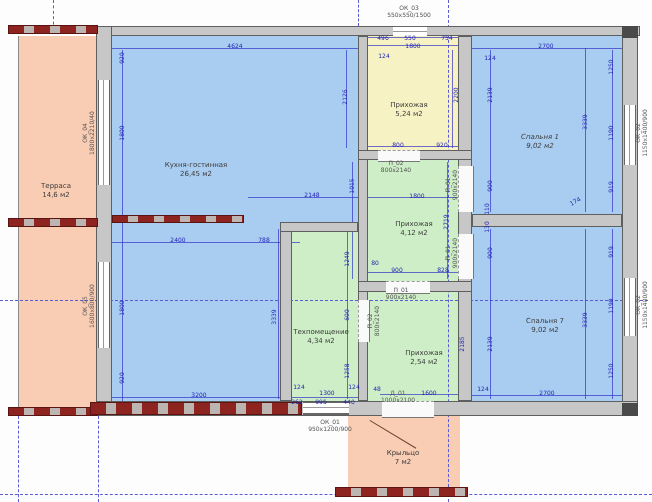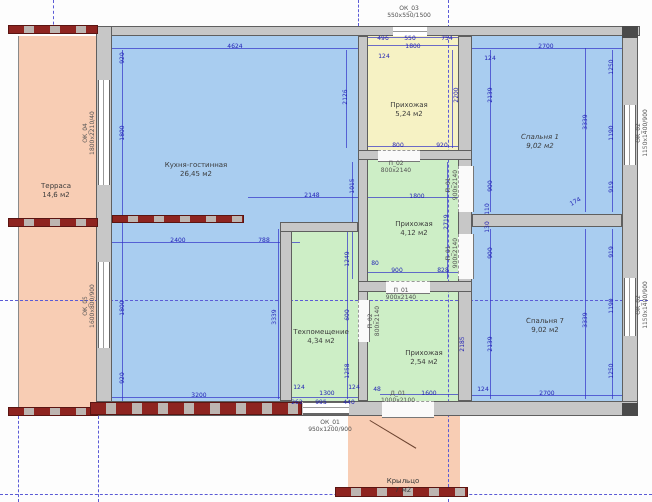--- a/index.html
+++ b/index.html
@@ -149,21 +149,21 @@
       <div>4,34 м2</div>
     </div>
   <div class="room-label" style="left:424px;top:358px;">
       <div>Прихожая</div>
       <div>2,54 м2</div>
     </div>
   <div class="room-label" style="left:545px;top:326px;">
       <div>Спальня 7</div>
       <div>9,02 м2</div>
     </div>
-  <div class="room-label" style="left:403px;top:486px;">
+  <div class="room-label" style="left:403px;top:458px;">
       <div>Крыльцо</div>
       <div>7 м2</div>
     </div>
 
   <div id="anno-layer">
       <span class="dim" style="left: 235px; top: 45px;">4624</span>
       <span class="dim" style="left: 383px; top: 37px;">496</span>
       <span class="dim" style="left: 410px; top: 37px;">550</span>
       <span class="dim" style="left: 447px; top: 37px;">754</span>
       <span class="dim" style="left: 413px; top: 45px;">1800</span>

